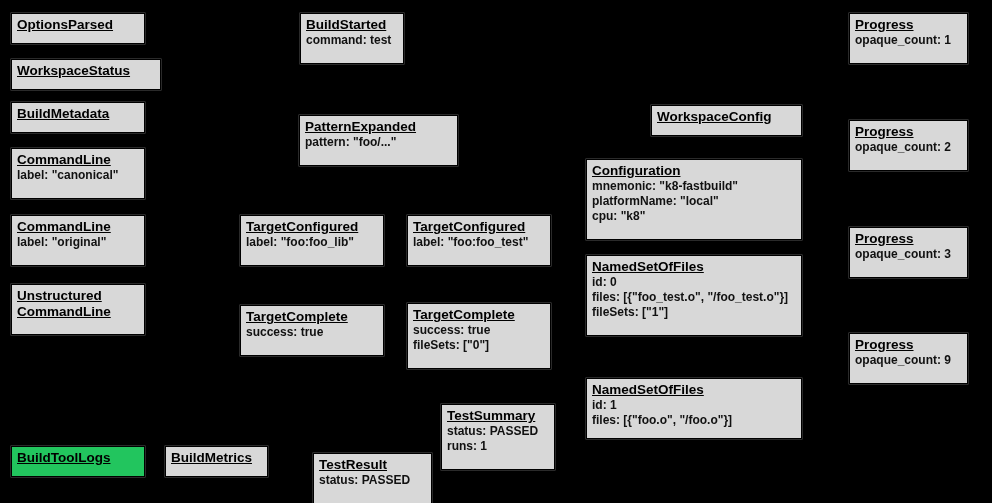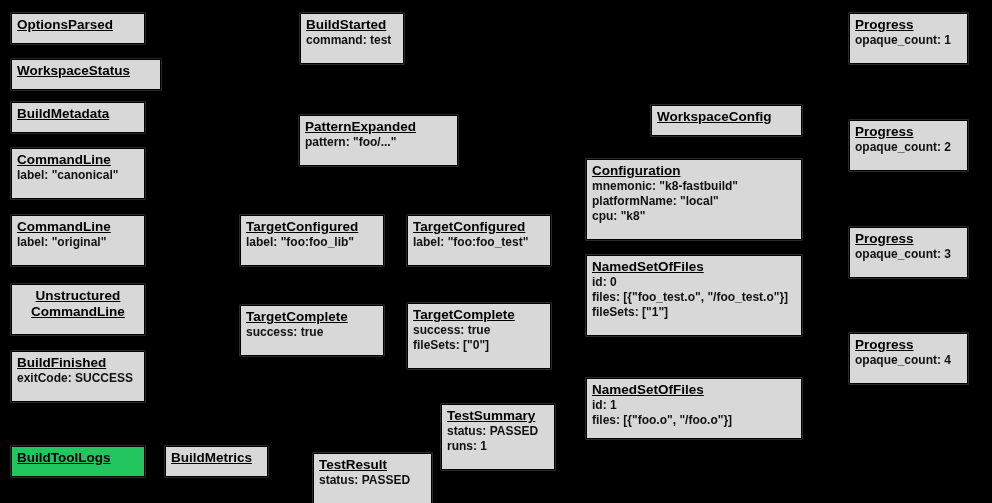--- a/index.html
+++ b/index.html
@@ -34,21 +34,20 @@
     display: block;
     font-size: 13.5px;
     font-weight: bold;
     color: #000000;
     text-decoration: underline;
     line-height: 16px;
     white-space: nowrap;
   }
   .node-title.wrap {
     white-space: normal;
-    text-align: center;
   }
   .node-attrs {
     display: block;
     margin-top: 0px;
     font-weight: bold;
   }
   .node-attr {
     display: block;
     font-size: 12px;
     color: #111111;
@@ -76,26 +75,20 @@
       </span>
     </div>
     <div class="node" style="left: 11px; top: 215px; width: 134px; height: 51px; background: rgb(216, 216, 216); border-color: rgb(0, 0, 0);">
       <span class="node-title">CommandLine</span>
       <span class="node-attrs">
         <span class="node-attr">label: "original"</span>
       </span>
     </div>
     <div class="node" style="left: 11px; top: 284px; width: 134px; height: 51px; background: rgb(216, 216, 216); border-color: rgb(0, 0, 0);">
       <span class="node-title wrap">Unstructured CommandLine</span>
-    </div>
-    <div class="node" style="left: 11px; top: 351px; width: 134px; height: 51px; background: rgb(216, 216, 216); border-color: rgb(0, 0, 0);">
-      <span class="node-title">BuildFinished</span>
-      <span class="node-attrs">
-        <span class="node-attr">exitCode: SUCCESS</span>
-      </span>
     </div>
     <div class="node" style="left: 11px; top: 446px; width: 134px; height: 31px; background: #22c55e; border-color: rgb(0, 0, 0);">
       <span class="node-title">BuildToolLogs</span>
     </div>
     <div class="node" style="left: 165px; top: 446px; width: 103px; height: 31px; background: rgb(216, 216, 216); border-color: rgb(0, 0, 0);">
       <span class="node-title">BuildMetrics</span>
     </div>
     <div class="node" style="left: 300px; top: 13px; width: 104px; height: 51px; background: rgb(216, 216, 216); border-color: rgb(0, 0, 0);">
       <span class="node-title">BuildStarted</span>
       <span class="node-attrs">
@@ -186,16 +179,16 @@
     </div>
     <div class="node" style="left: 849px; top: 227px; width: 119px; height: 51px; background: rgb(216, 216, 216); border-color: rgb(0, 0, 0);">
       <span class="node-title">Progress</span>
       <span class="node-attrs">
         <span class="node-attr">opaque_count: 3</span>
       </span>
     </div>
     <div class="node" style="left: 849px; top: 333px; width: 119px; height: 51px; background: rgb(216, 216, 216); border-color: rgb(0, 0, 0);">
       <span class="node-title">Progress</span>
       <span class="node-attrs">
-        <span class="node-attr">opaque_count: 4</span>
+        <span class="node-attr">opaque_count: 9</span>
       </span>
     </div>
   </div>
 
 </body></html>

